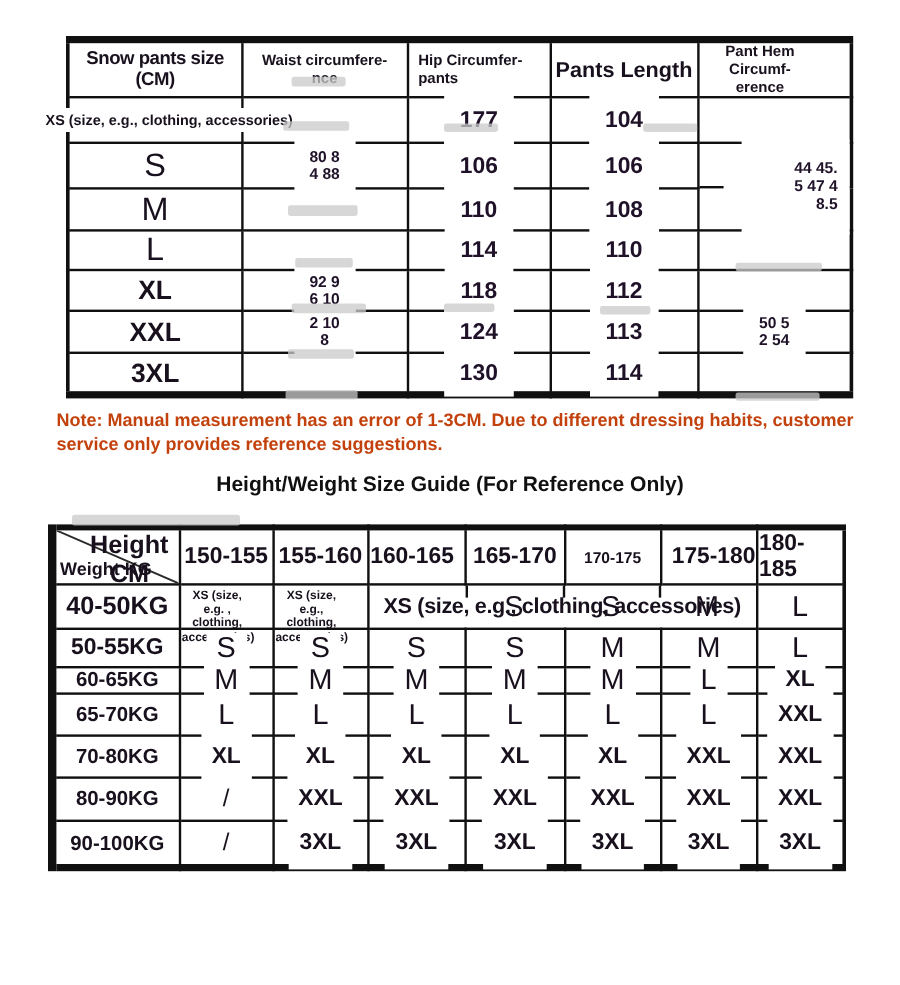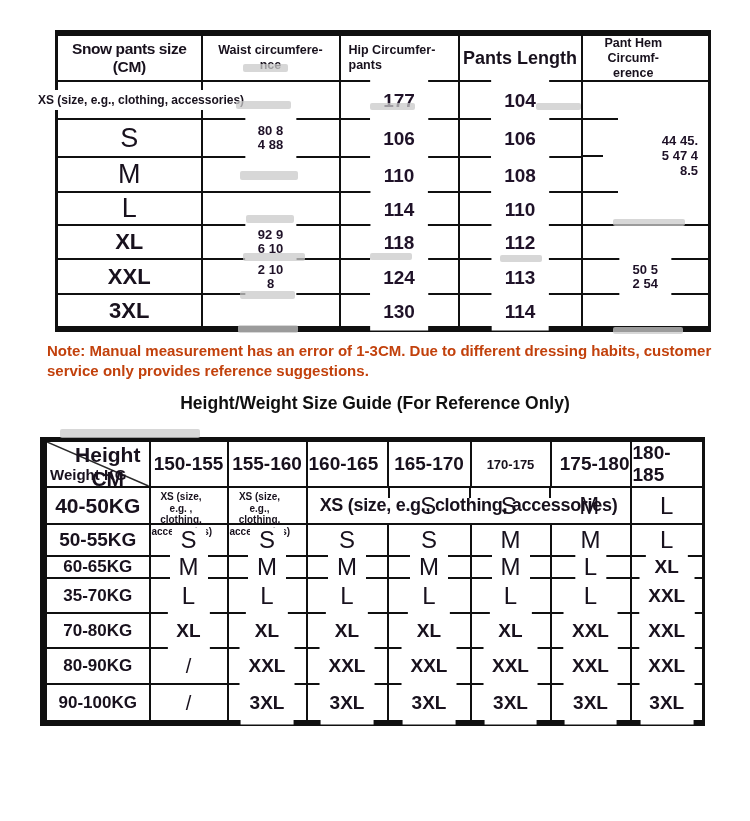--- a/index.html
+++ b/index.html
@@ -291,21 +291,21 @@
             <div class="v">M</div>
           </td>
       <td class="sz">
             <div class="v">L</div>
           </td>
       <td class="sz b">
             <div class="v">XL</div>
           </td>
     </tr>
     <tr style="height:35px">
-      <td class="rl">35-70KG</td>
+      <td class="rl">65-70KG</td>
       <td class="sz">
             <div class="v">L</div>
           </td>
       <td class="sz">
             <div class="v">L</div>
           </td>
       <td class="sz">
             <div class="v">L</div>
           </td>
       <td class="sz">

